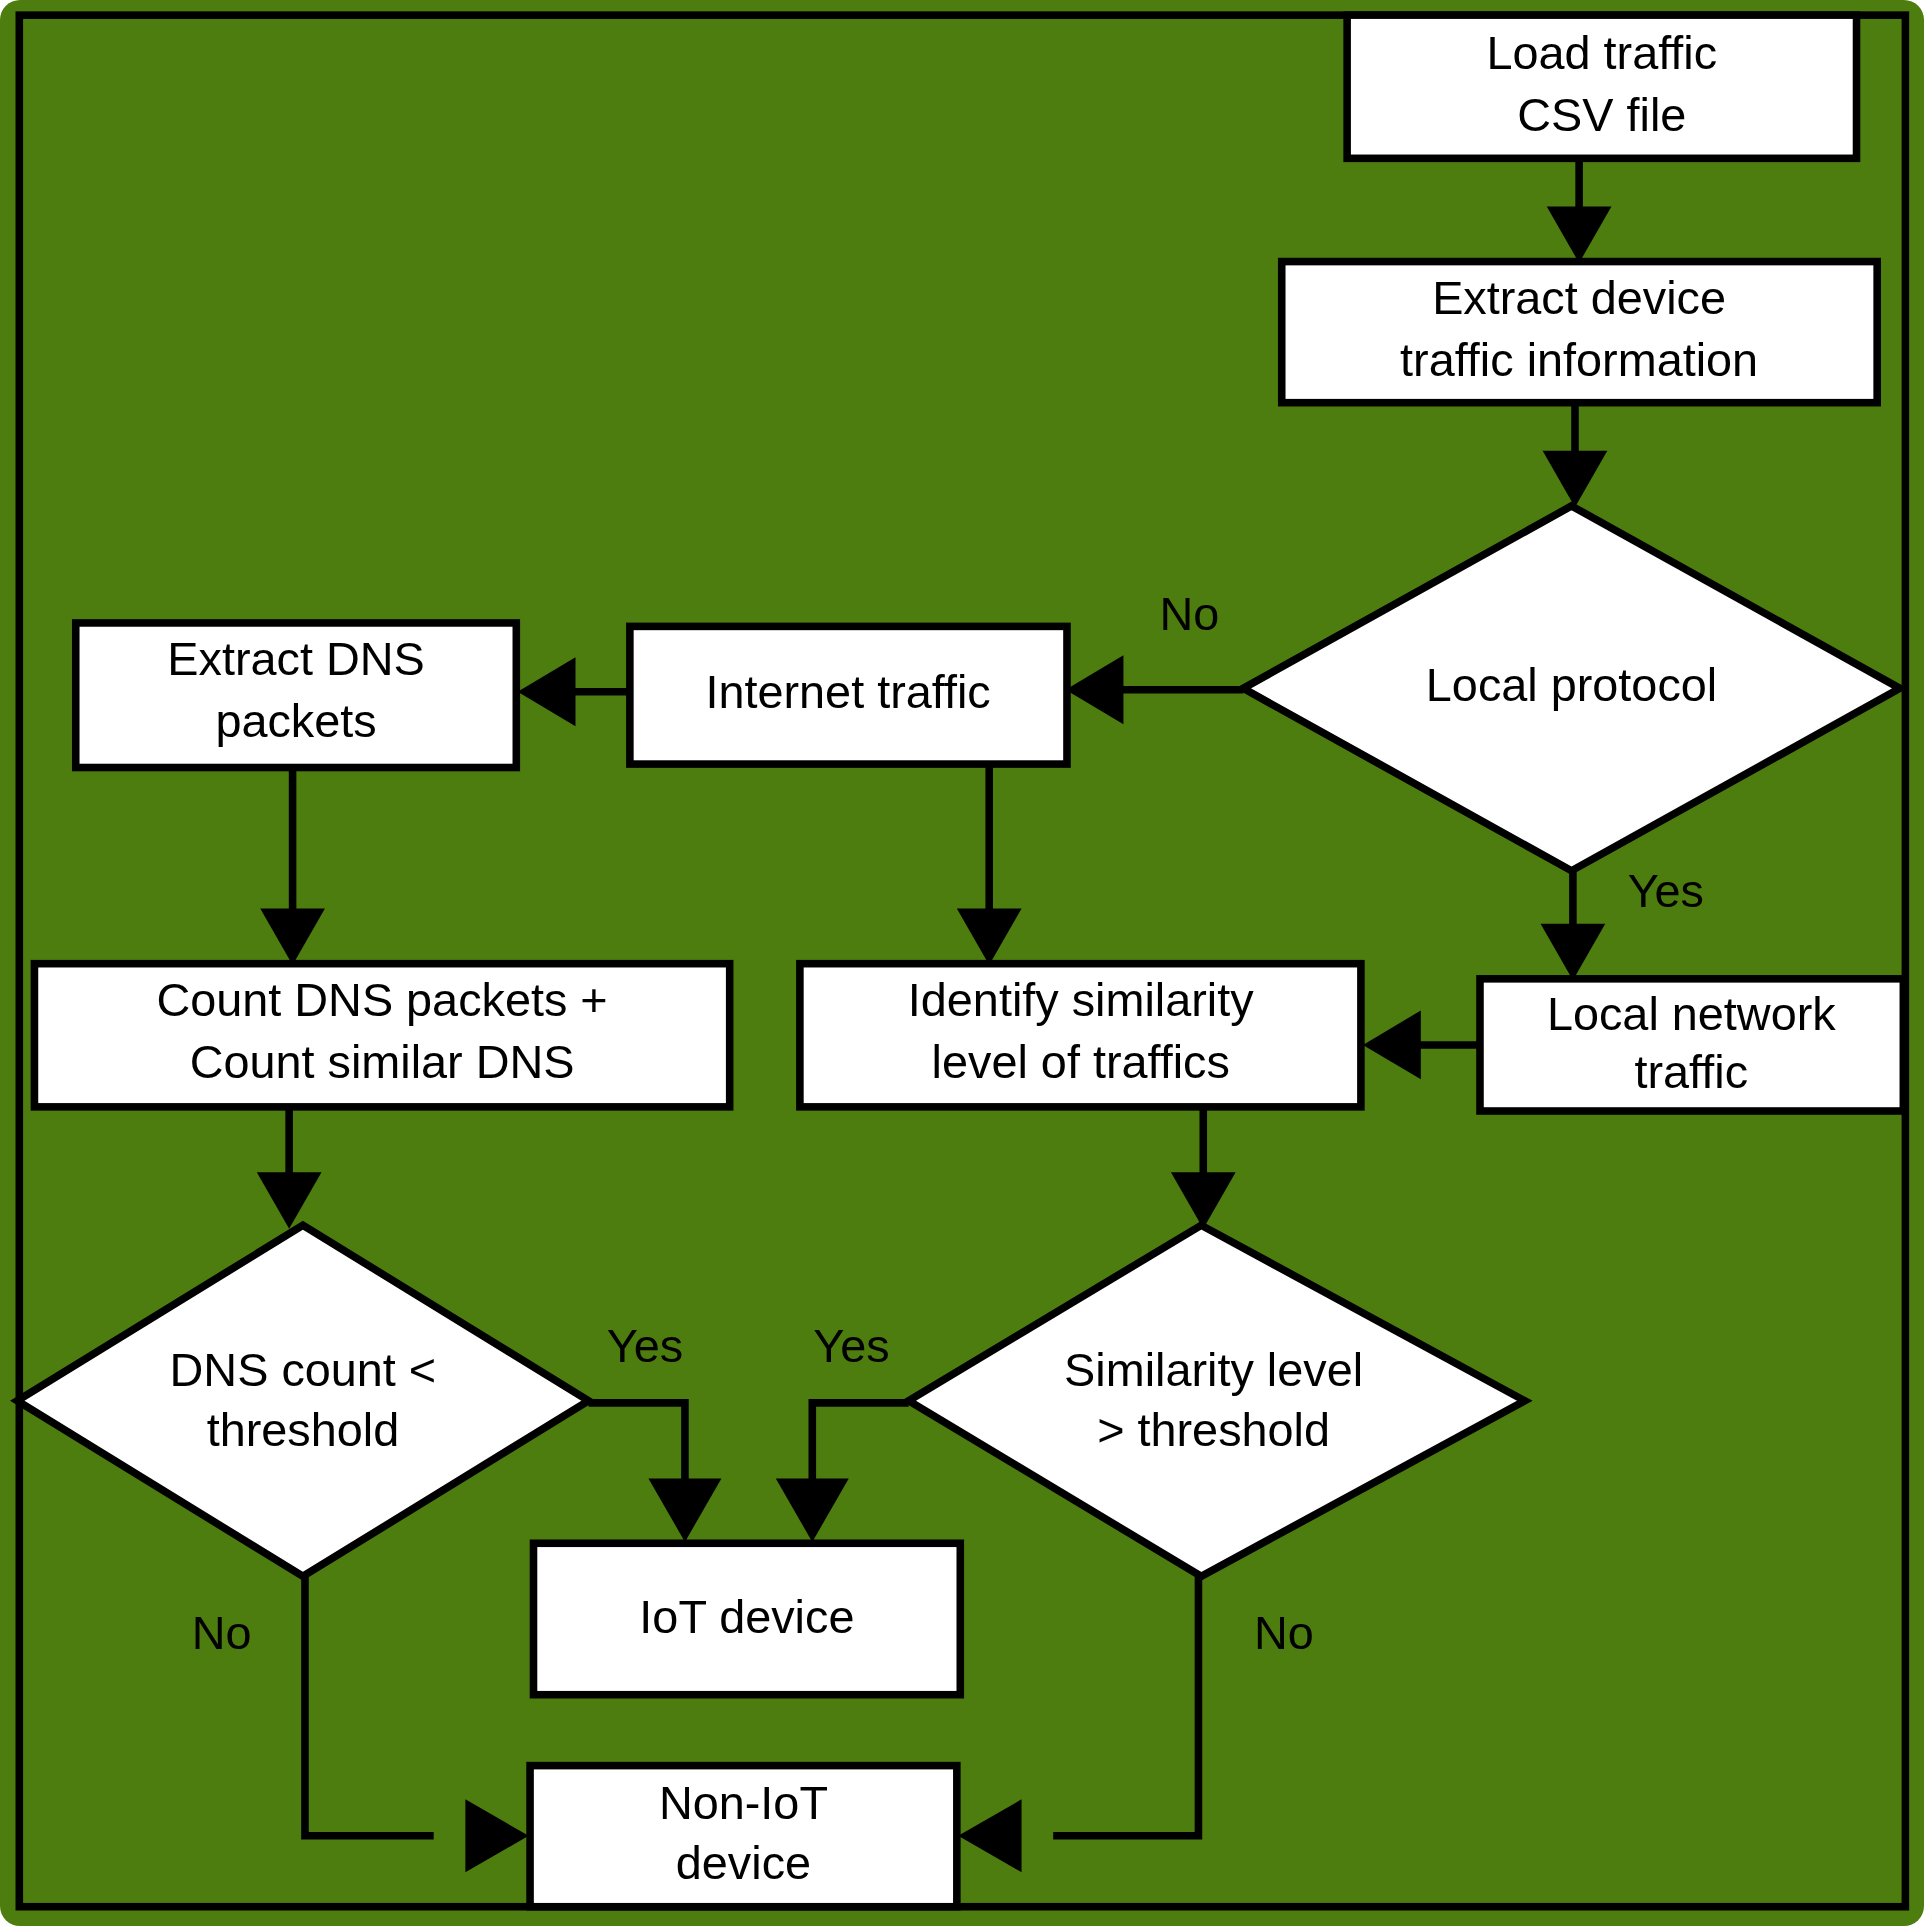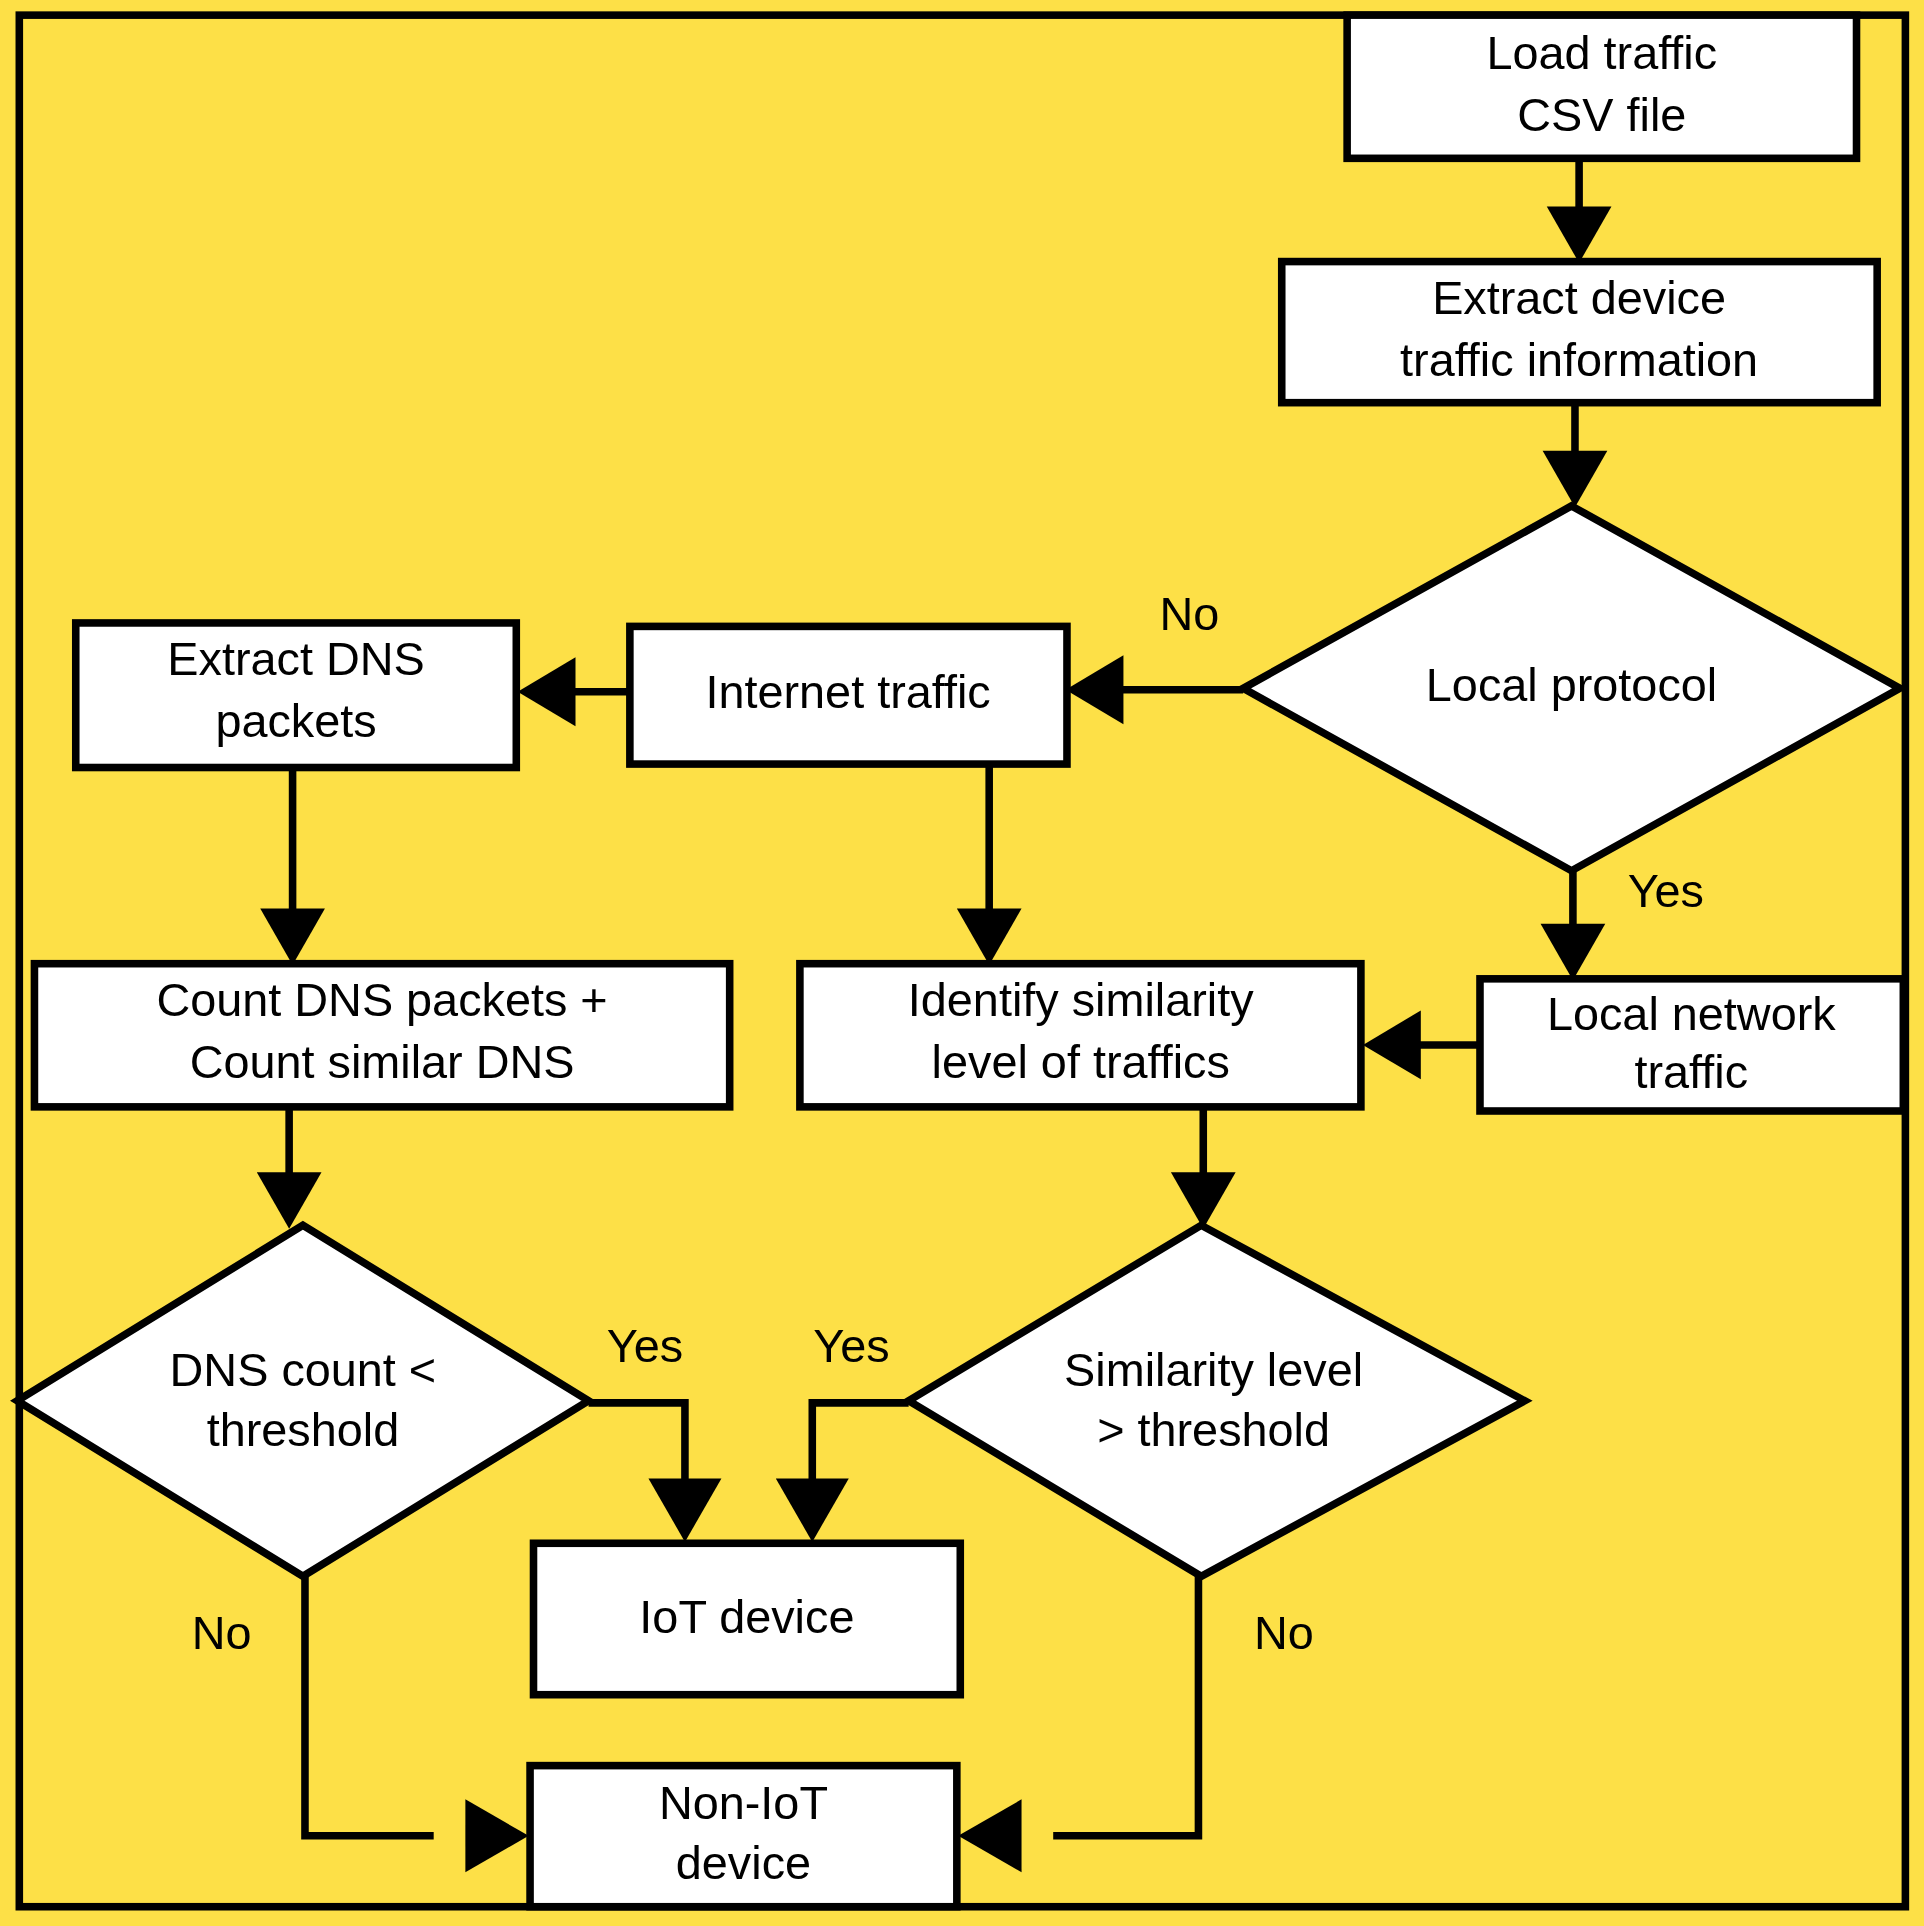--- a/index.html
+++ b/index.html
@@ -7,22 +7,23 @@
     padding: 0;
     background: #ffffff;
   }
   body {
     font-family: "Liberation Sans", sans-serif;
   }
   #canvas {
     position: relative;
     width: 1924px;
     height: 1926px;
-    background: #fde047;
+    background: #4d7c0f;
     overflow: hidden;
+    border-radius: 20px;
   }
   svg#flow {
     display: block;
     width: 1924px;
     height: 1926px;
   }
   .node-box {
     fill: #ffffff;
     stroke: #000000;
     stroke-width: 11;

